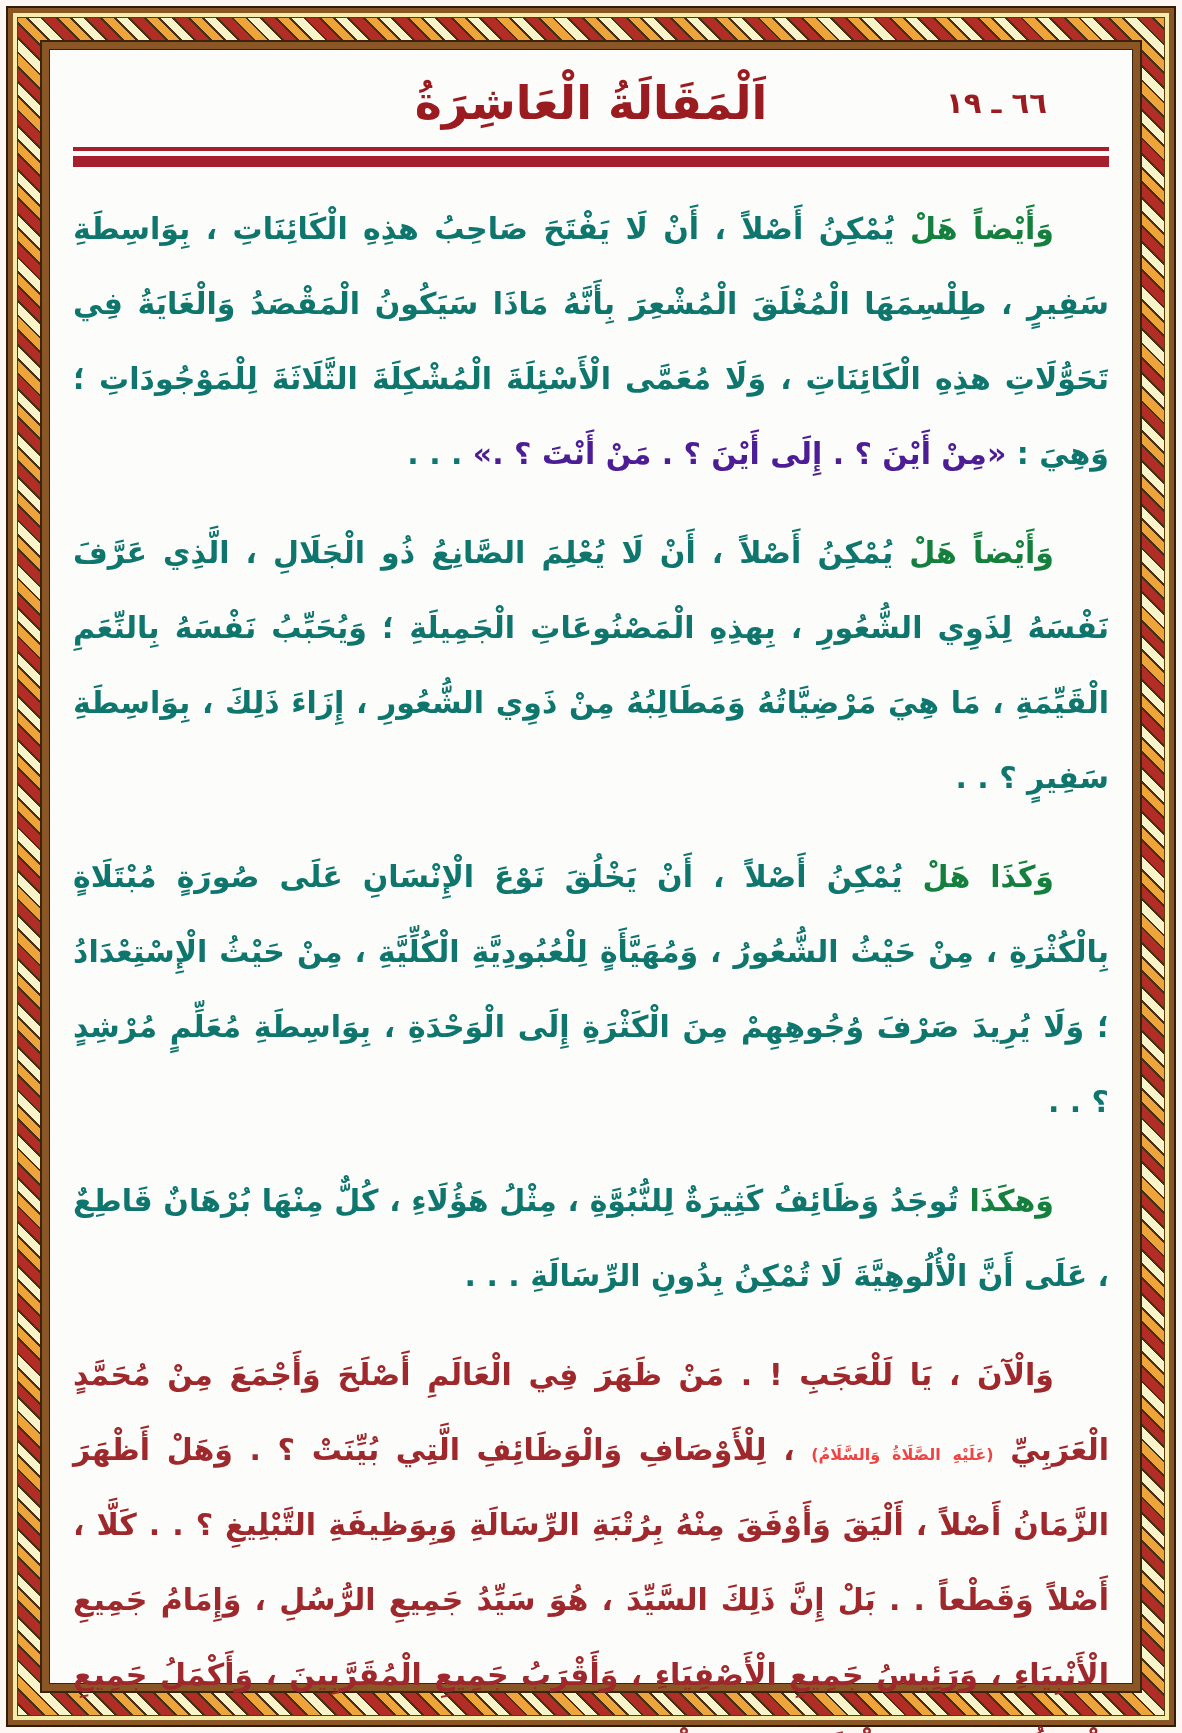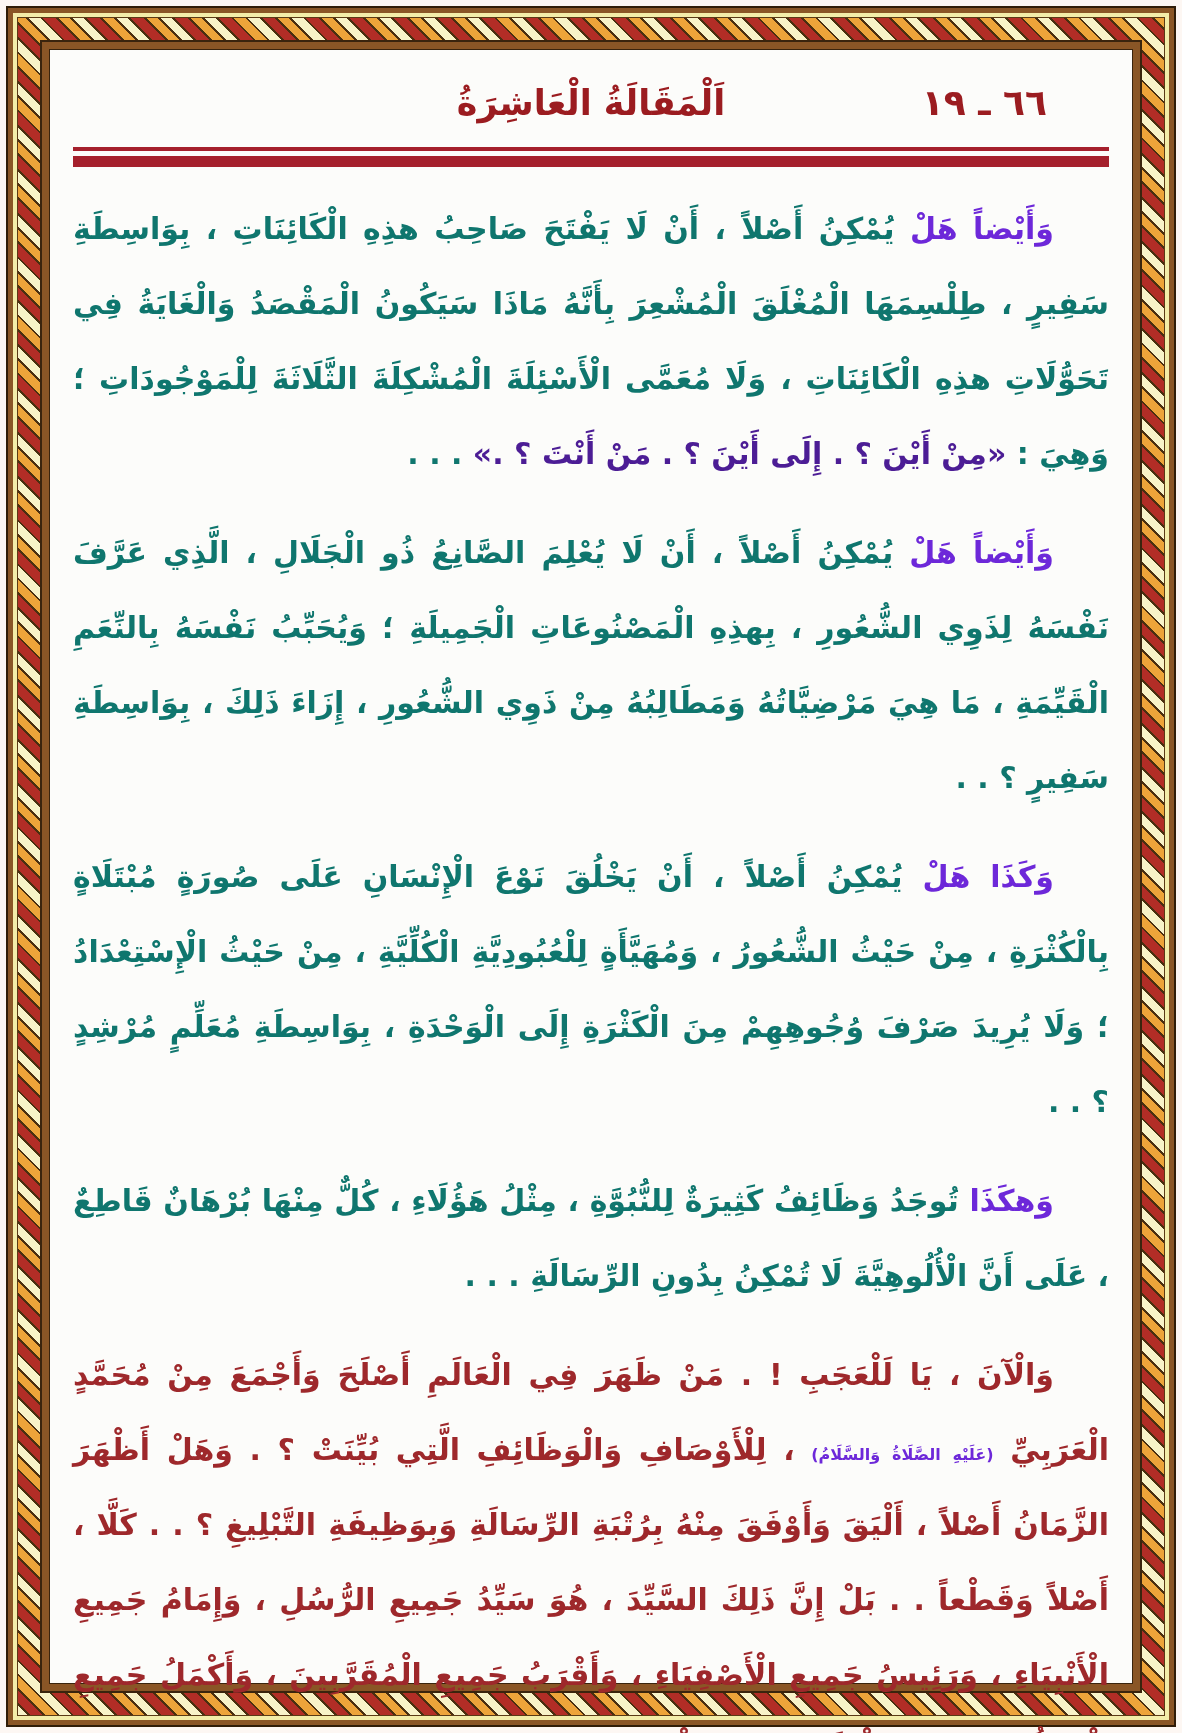--- a/index.html
+++ b/index.html
@@ -34,46 +34,46 @@
   }
   .content{
     position:absolute;inset:0;
     padding:16px 24px 0;
     direction:rtl;
   }
 
   
   .header{position:relative;height:64px;margin-top:6px;}
   .title{
-    text-align:center;font-size:35px;font-weight:bold;
+    text-align:center;font-size:46px;font-weight:bold;
     color:#9b1c20;line-height:64px;
   }
   .page-num{
     position:absolute;top:0;right:62px;
-    font-size:36px;font-weight:bold;color:#9b1c20;line-height:64px;
+    font-size:29px;font-weight:bold;color:#9b1c20;line-height:64px;
   }
   .rule-thin{height:4px;background:#a5202c;margin-top:12px;}
   .rule-thick{height:11px;background:#a5202c;margin-top:5px;margin-bottom:24px;}
 
   
   .para{
     font-size:30px;font-weight:bold;
     line-height:2.5;
     text-align:justify;
     color:#1c1b1a;
     margin:0 0 24px 0;
     text-indent:55px;
   }
   .para:last-child{margin-bottom:0;}
-  .seg-lead{color:#6d28d9;margin-top:15px;}
+  .seg-lead{color:#15803d;margin-top:15px;}
   .seg-emphasis{color:#4c1d95;}
   .seg-red{color:#9e282b;}
   .seg-body{color:#0f766e;}
   .seg-honorific{
-    color:#6d28d9;font-size:16px;font-weight:bold;
+    color:#ef4444;font-size:16px;font-weight:bold;
     letter-spacing:-0.5px;white-space:nowrap;
   }
 </style>
 </head>
 <body>
 
 <div class="page">
 
   <div class="frame-outline">
     <div class="frame-chain"></div>

